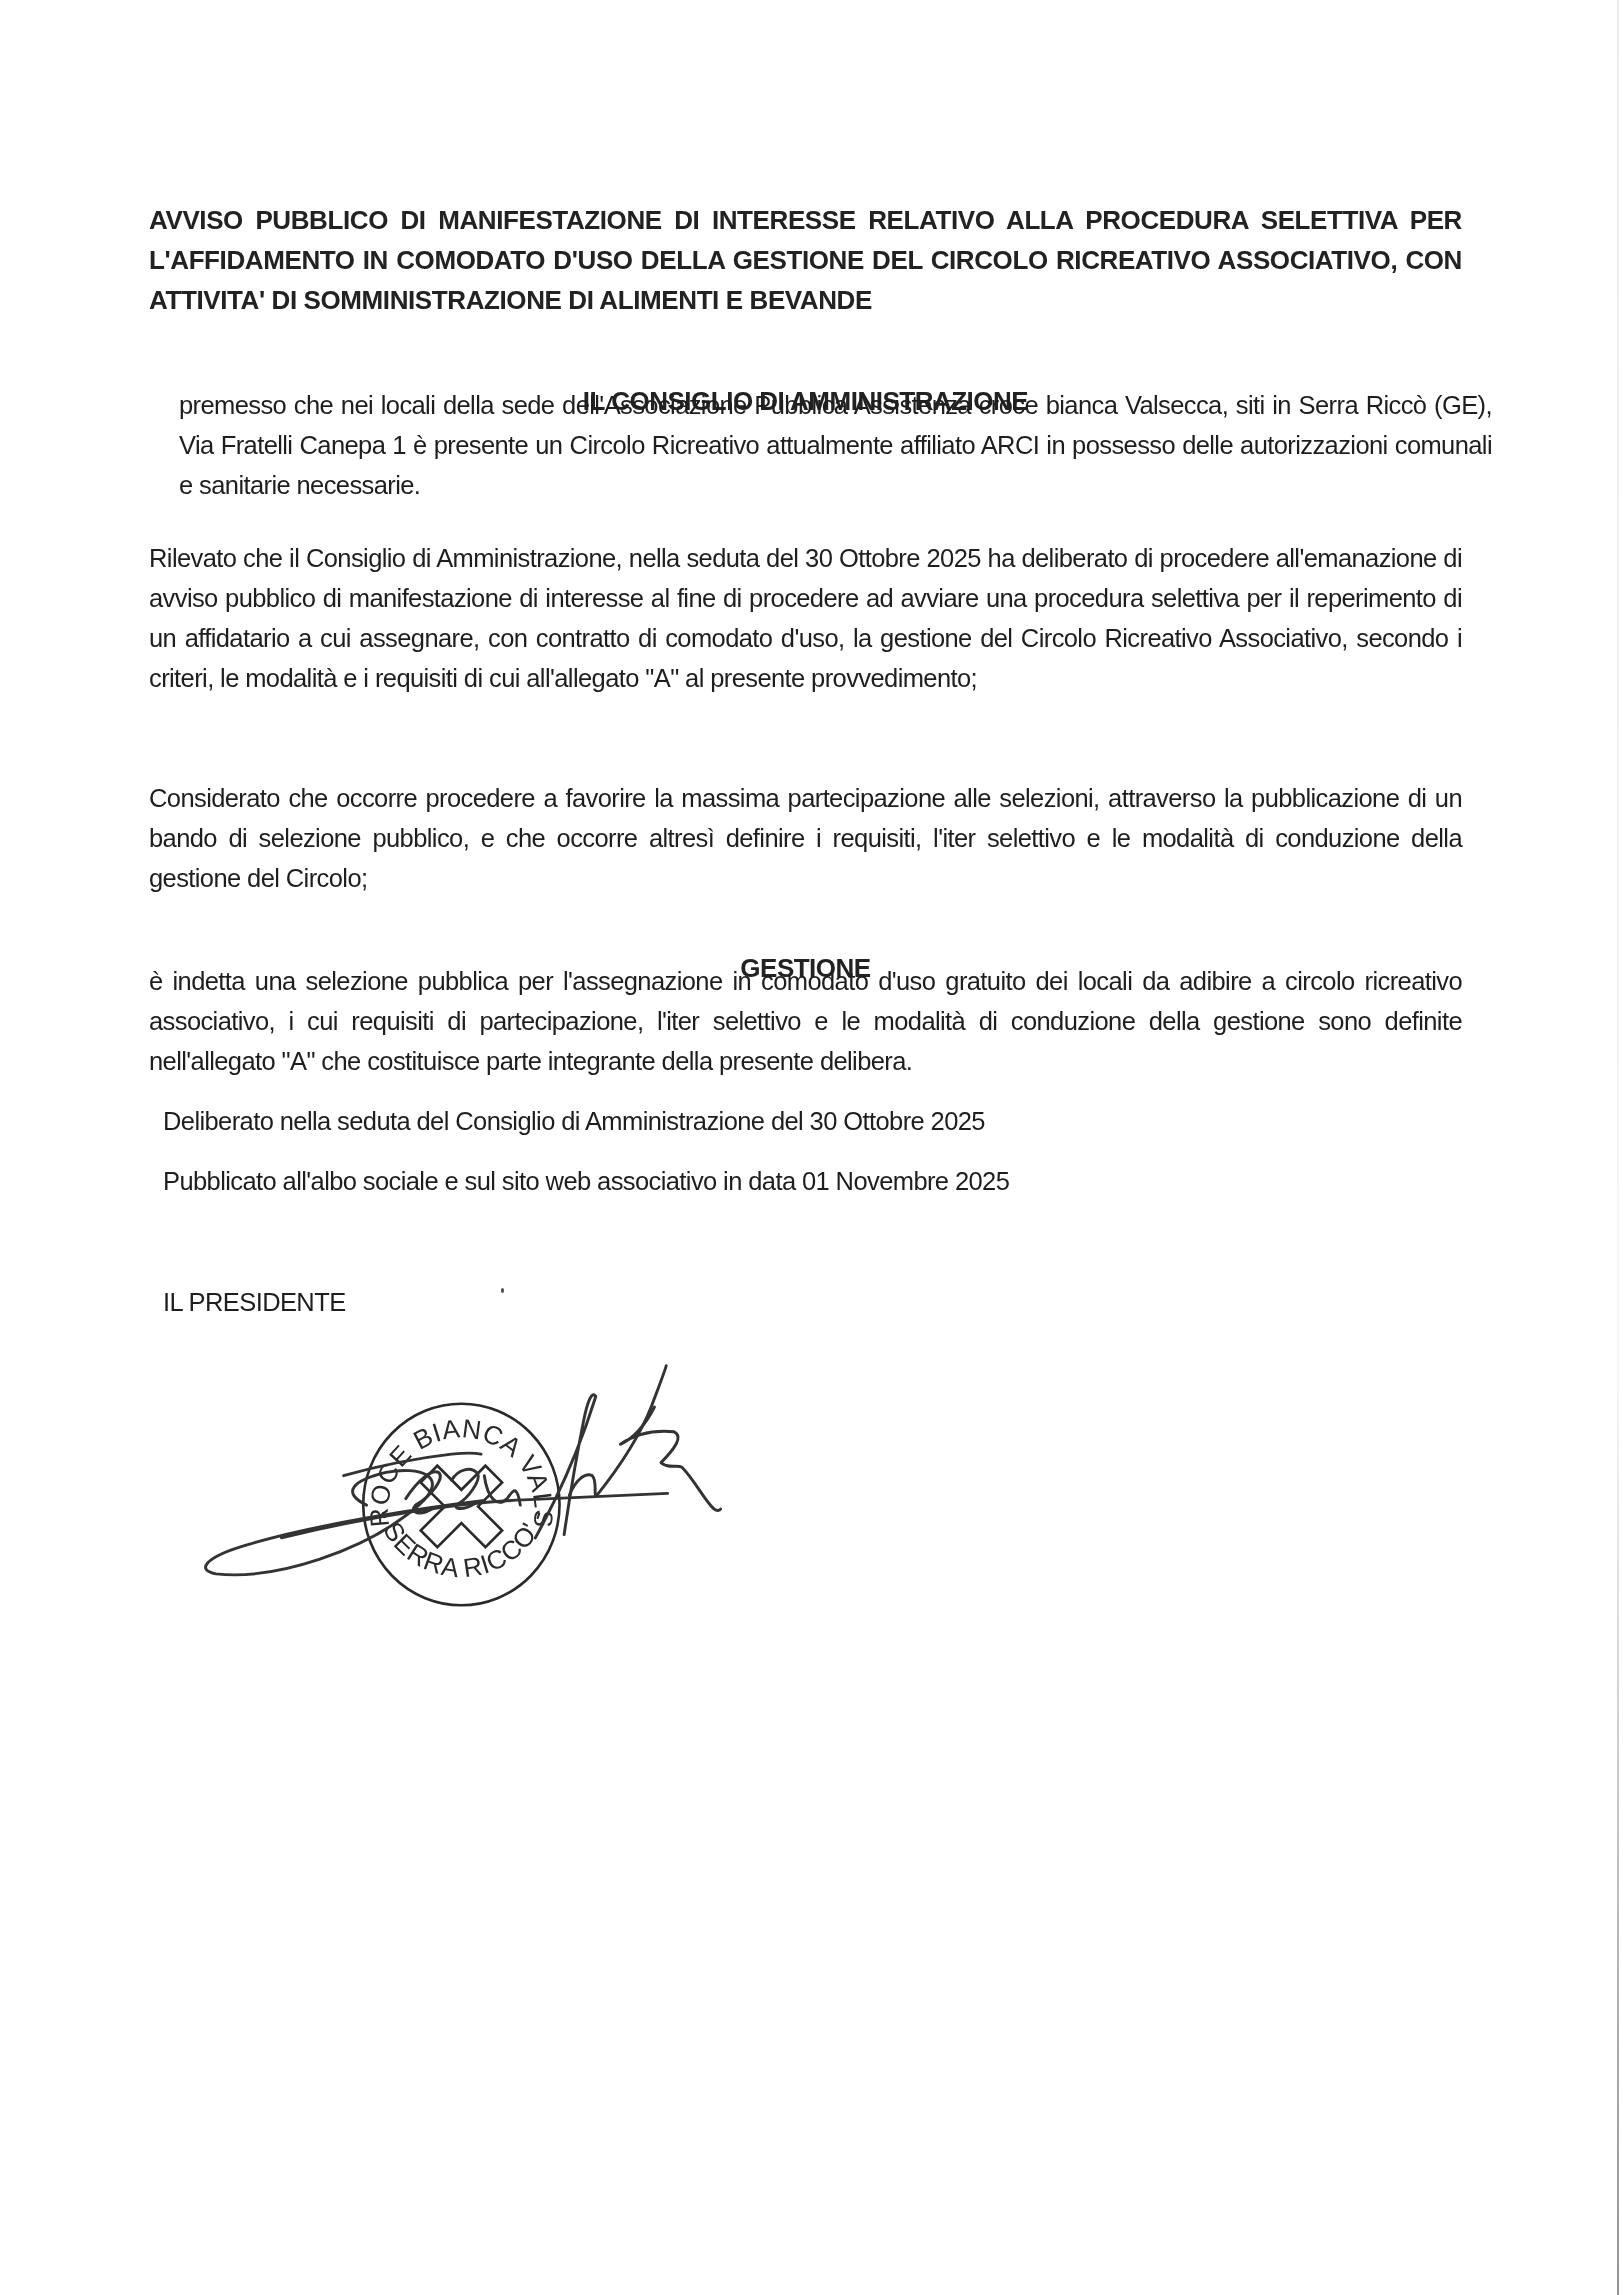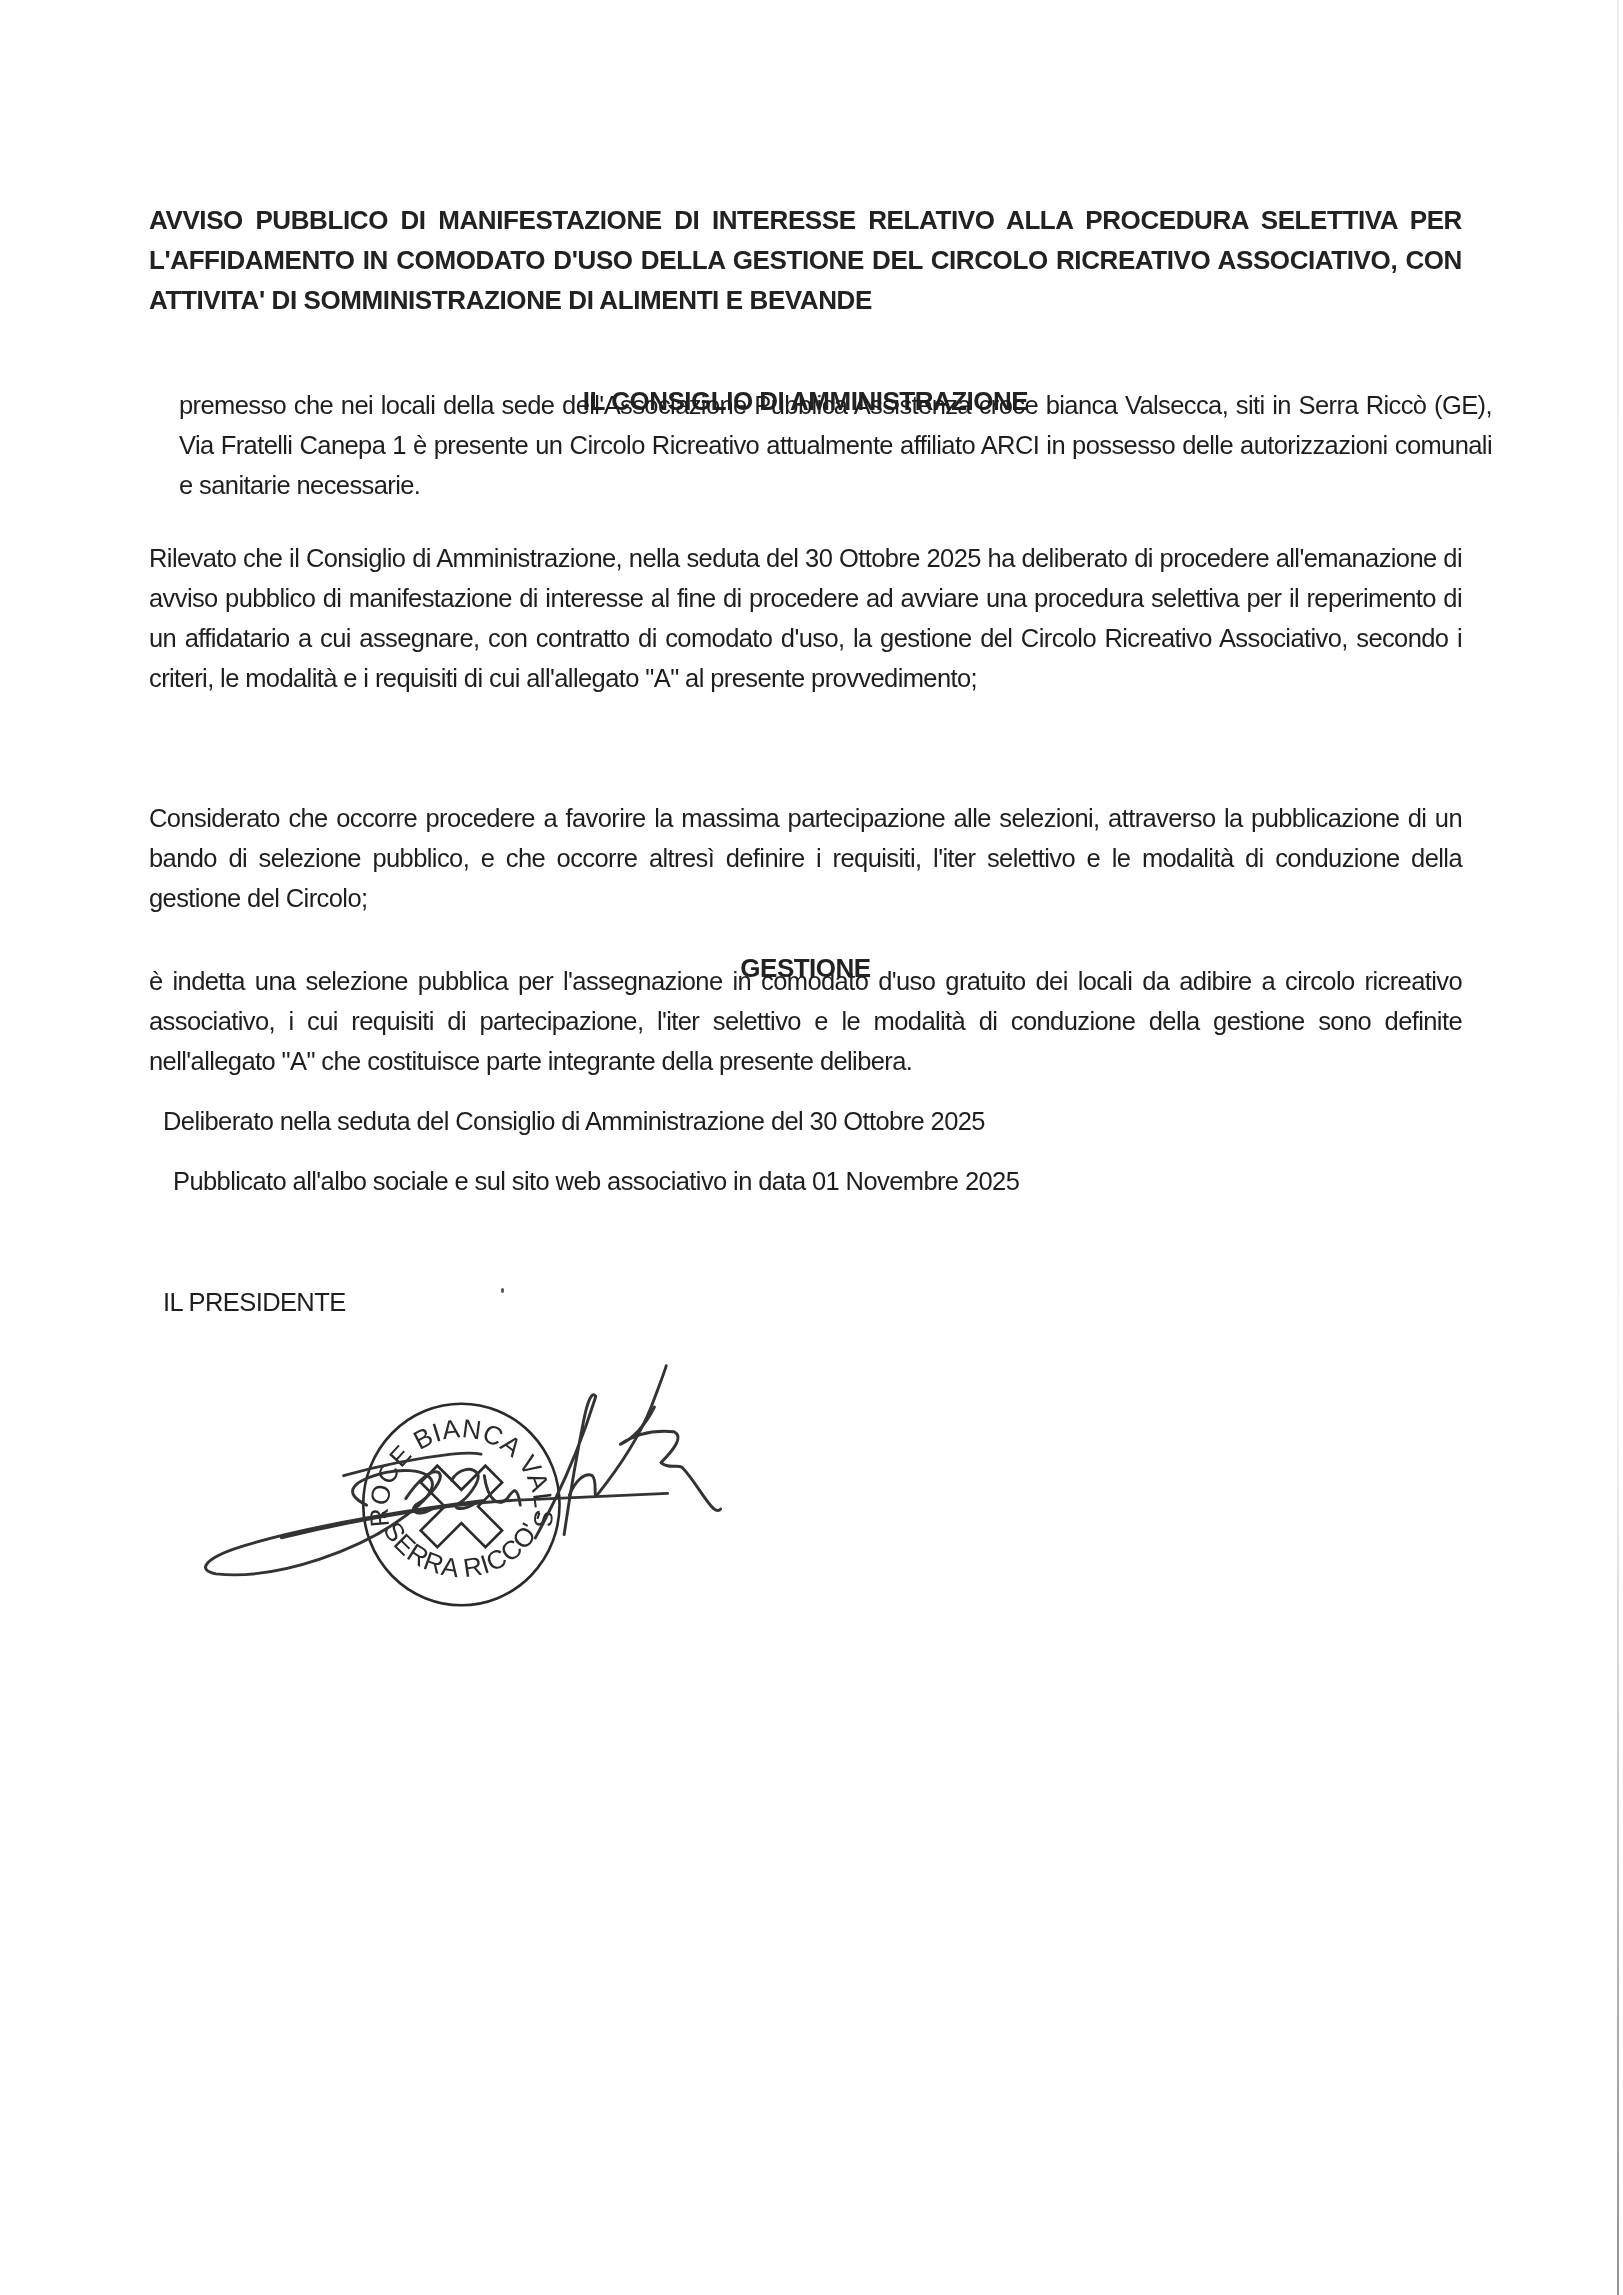--- a/index.html
+++ b/index.html
@@ -111,29 +111,29 @@
   <div class="content">
 
     <div class="title">AVVISO PUBBLICO DI MANIFESTAZIONE DI INTERESSE RELATIVO ALLA PROCEDURA SELETTIVA PER L'AFFIDAMENTO IN COMODATO D'USO DELLA GESTIONE DEL CIRCOLO RICREATIVO ASSOCIATIVO, CON ATTIVITA' DI SOMMINISTRAZIONE DI ALIMENTI E BEVANDE</div>
 
     <div class="heading-center" style="top:334px;">IL CONSIGLIO DI AMMINISTRAZIONE</div>
 
     <div class="para" style="top:385px;margin-left:30px;">premesso che nei locali della sede dell'Associazione Pubblica Assistenza croce bianca Valsecca, siti in Serra Riccò (GE), Via Fratelli Canepa 1 è presente un Circolo Ricreativo attualmente affiliato ARCI in possesso delle autorizzazioni comunali e sanitarie necessarie.</div>
 
     <div class="para" style="top:538px;">Rilevato che il Consiglio di Amministrazione, nella seduta del 30 Ottobre 2025 ha deliberato di procedere all'emanazione di avviso pubblico di manifestazione di interesse al fine di procedere ad avviare una procedura selettiva per il reperimento di un affidatario a cui assegnare, con contratto di comodato d'uso, la gestione del Circolo Ricreativo Associativo, secondo i criteri, le modalità e i requisiti di cui all'allegato "A" al presente provvedimento;</div>
 
-    <div class="para" style="top:798px;">Considerato che occorre procedere a favorire la massima partecipazione alle selezioni, attraverso la pubblicazione di un bando di selezione pubblico, e che occorre altresì definire i requisiti, l'iter selettivo e le modalità di conduzione della gestione del Circolo;</div>
+    <div class="para" style="top:778px;">Considerato che occorre procedere a favorire la massima partecipazione alle selezioni, attraverso la pubblicazione di un bando di selezione pubblico, e che occorre altresì definire i requisiti, l'iter selettivo e le modalità di conduzione della gestione del Circolo;</div>
 
     <div class="heading-center" style="top:901px;">GESTIONE</div>
 
     <div class="para" style="top:961px;">è indetta una selezione pubblica per l'assegnazione in comodato d'uso gratuito dei locali da adibire a circolo ricreativo associativo, i cui requisiti di partecipazione, l'iter selettivo e le modalità di conduzione della gestione sono definite nell'allegato "A" che costituisce parte integrante della presente delibera.</div>
 
     <div class="line" style="top:1102px;">Deliberato nella seduta del Consiglio di Amministrazione del 30 Ottobre 2025</div>
 
-    <div class="line" style="top:1162px;margin-left:10px;">Pubblicato all'albo sociale e sul sito web associativo in data 01 Novembre 2025</div>
+    <div class="line" style="top:1162px;">Pubblicato all'albo sociale e sul sito web associativo in data 01 Novembre 2025</div>
 
     <div class="line" style="top:1283px;">IL PRESIDENTE</div>
   </div>
 
   <span class="speck" style="left:501px; top:1288px; width:3.3px; height:4.6px;"></span>
 
   <div class="signature-block">
     <svg width="1623" height="2295" viewBox="0 0 2480 3507" xmlns="http://www.w3.org/2000/svg">
       <defs>
         <path id="stampTopArc" d="M 595 2330 A 112 112 0 1 1 815 2330"></path>

